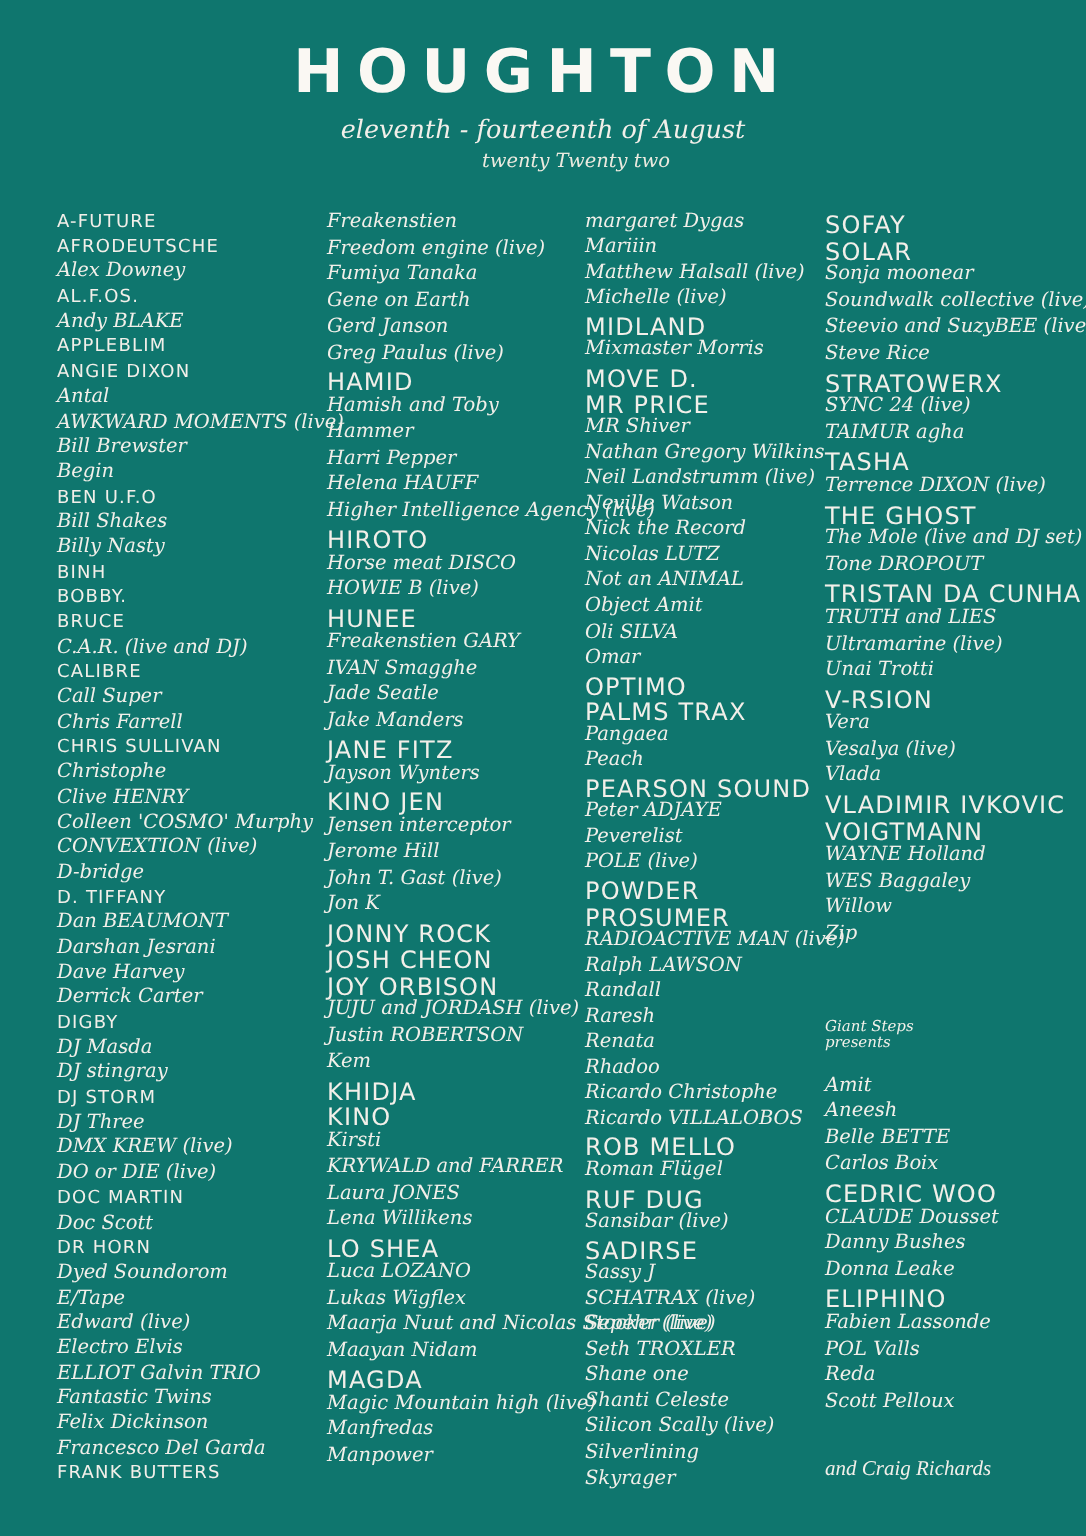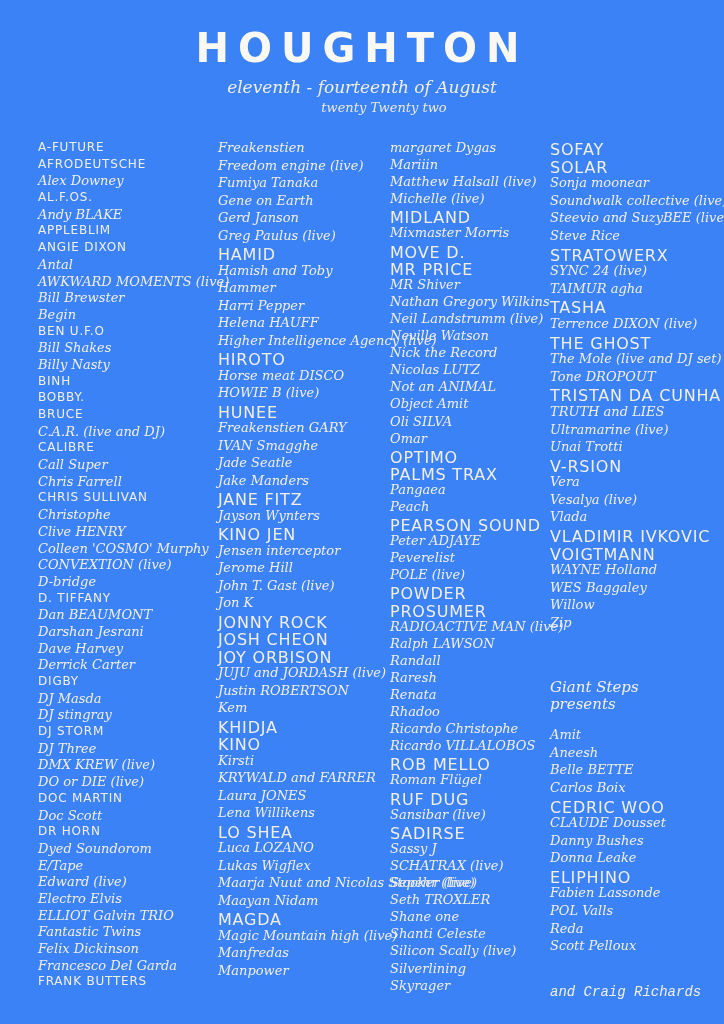--- a/index.html
+++ b/index.html
@@ -1,20 +1,20 @@
 <!DOCTYPE html>
 <html><head>
 <meta charset="utf-8">
 <style>
   html, body { margin: 0; padding: 0; background: #000; }
   .poster {
     position: relative;
     width: 724px;
     height: 1024px;
-    background: #3b82f6;
+    background: #0f766e;
     overflow: hidden;
     font-family: "DejaVu Sans", sans-serif;
     color: #f2efe9;
   }
   header { position: absolute; top: 26px; left: 0; width: 100%; text-align: center; }
   .title {
     font-family: "DejaVu Sans", sans-serif;
     font-weight: bold;
     font-size: 40px;
     letter-spacing: 9px;
@@ -66,29 +66,29 @@
   .col1 .artist.print { font-size: 12px; }
   .artist.script {
     font-family: "DejaVu Serif", serif;
     font-style: italic;
     font-size: 13px;
   }
   .gs-heading {
     margin-top: 46px;
     font-family: "DejaVu Serif", serif;
     font-style: italic;
-    font-size: 15px;
+    font-size: 10px;
     max-width: 100px;
     line-height: 1.15;
     margin-bottom: 14px;
     color: #f4f1ea;
   }
   .closing {
     margin-top: 28px;
-    font-family: Liberation Mono, monospace;
+    font-family: Liberation Serif, serif;
     font-style: italic;
     font-size: 14px;
     color: #f2efe9;
     white-space: nowrap;
   }
 </style>
 </head>
 <body>
 
 <div class="poster">

